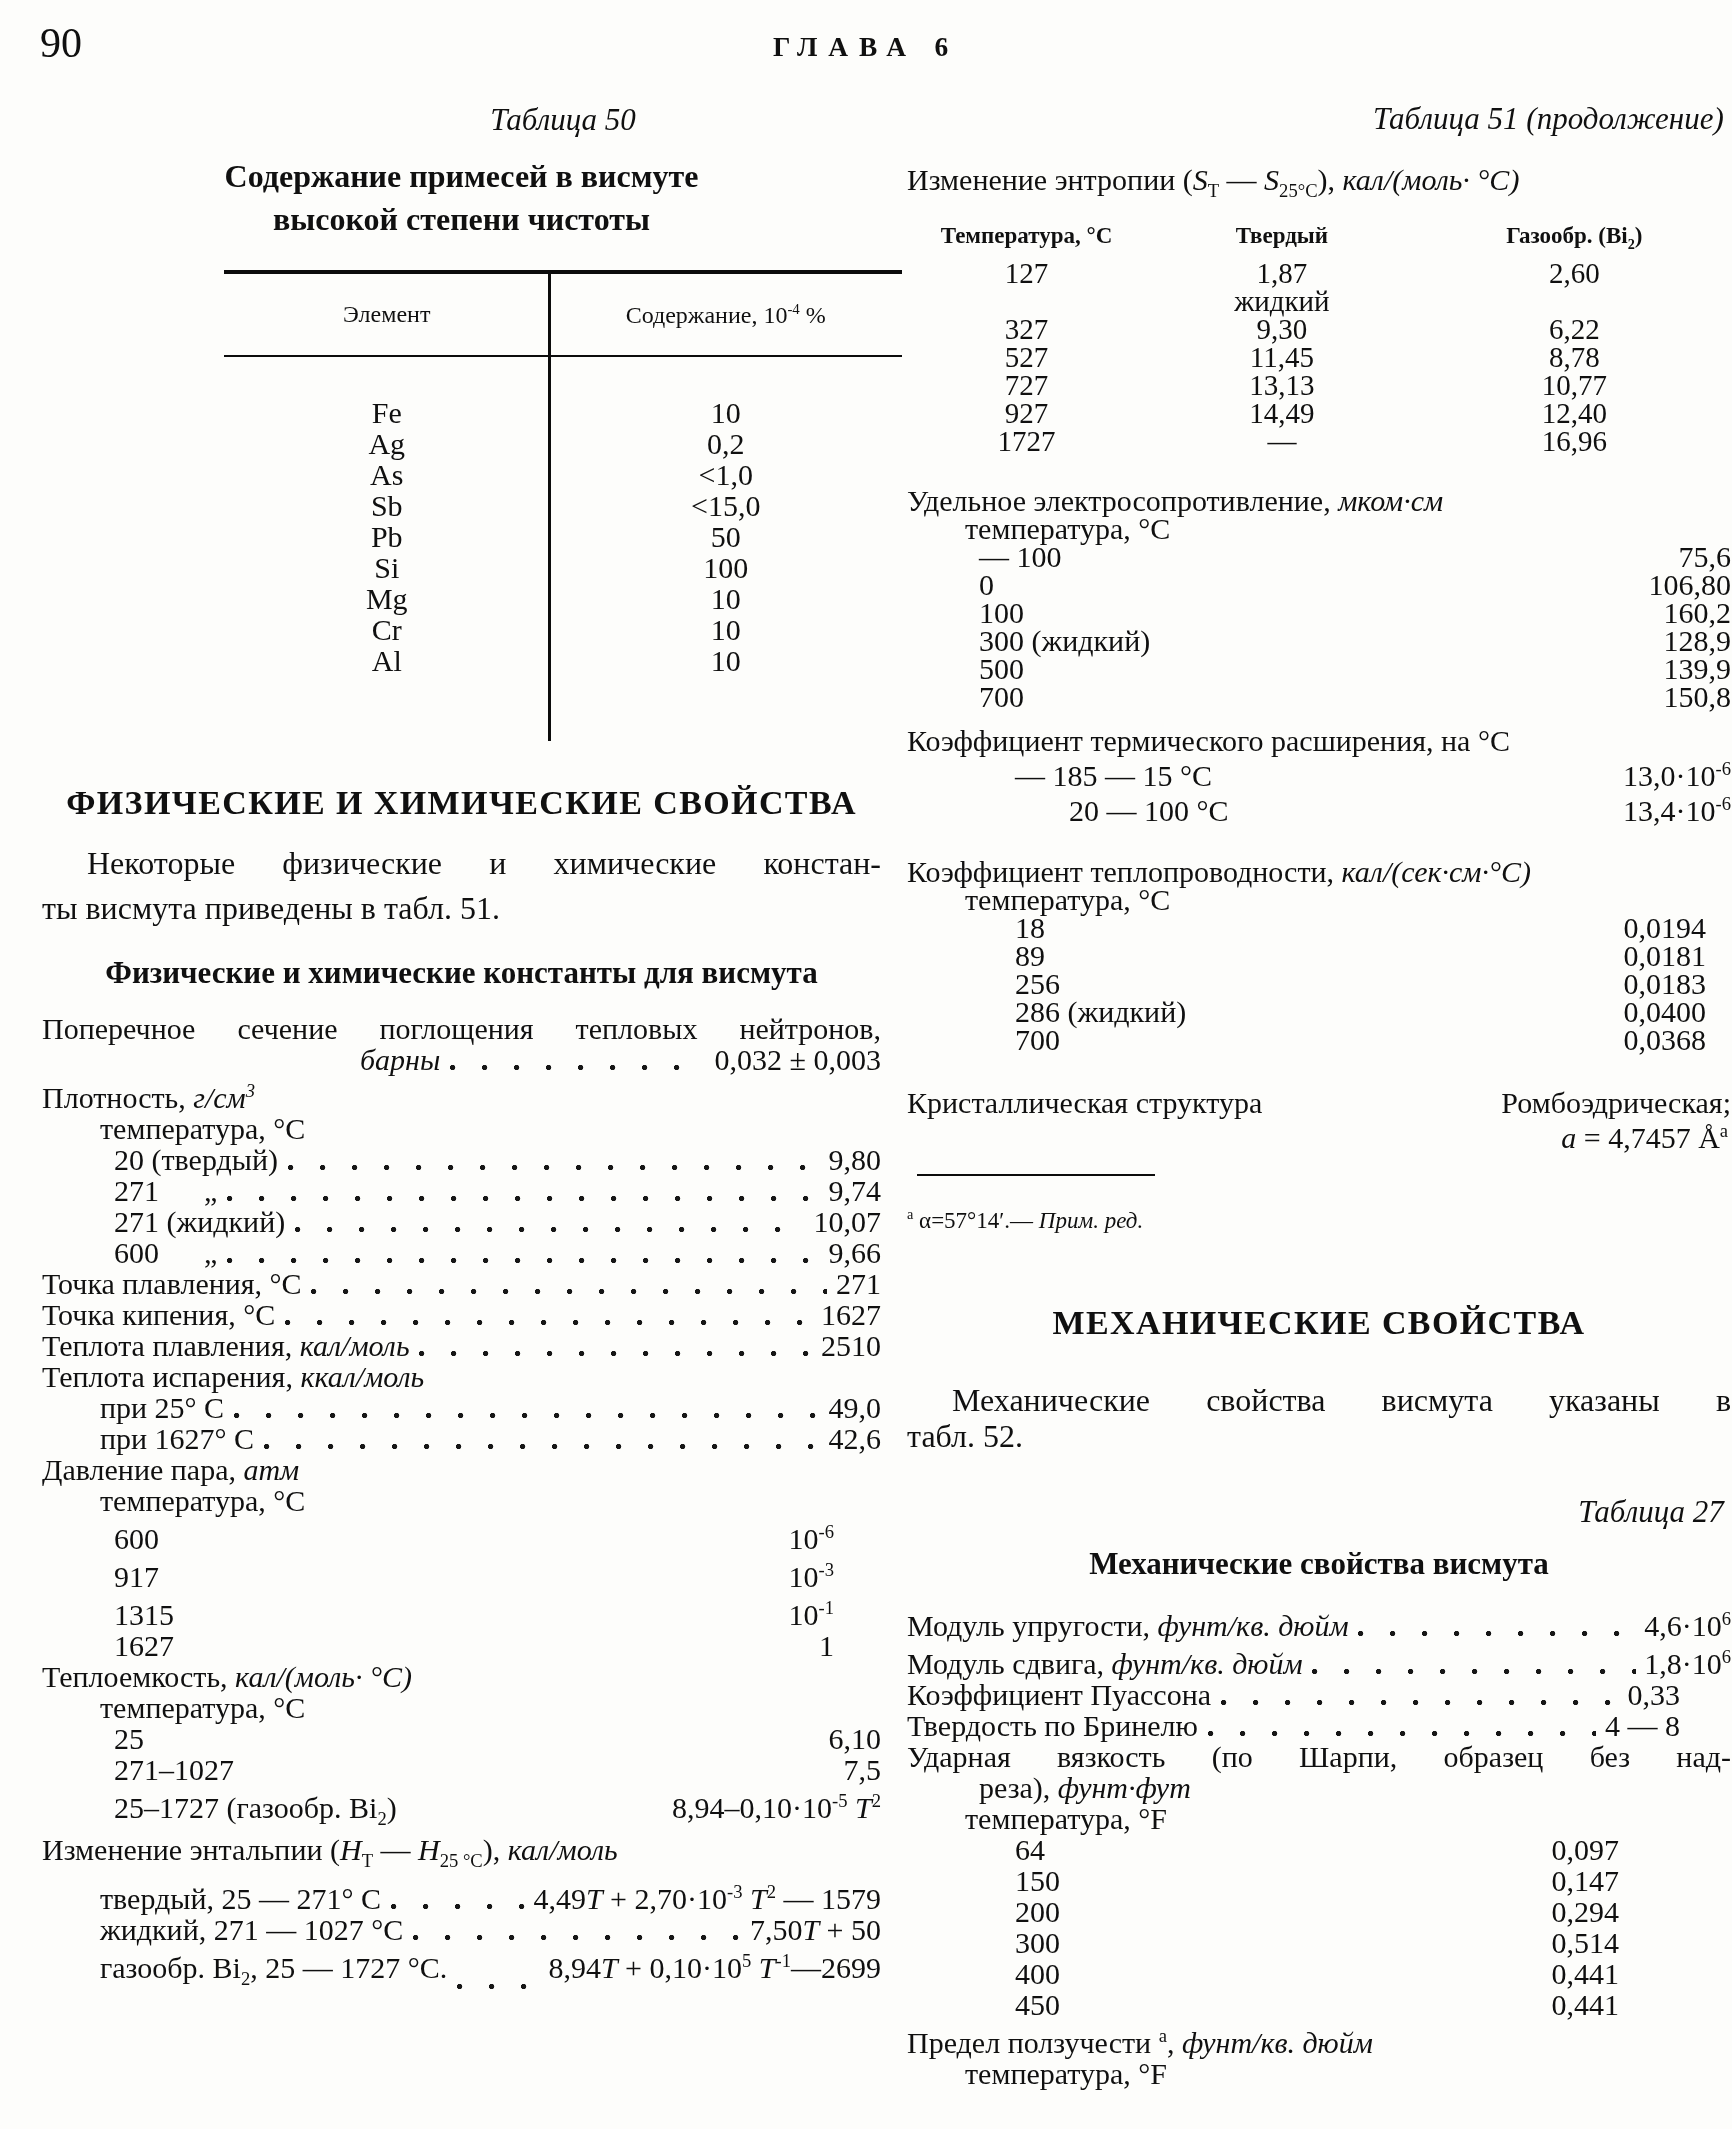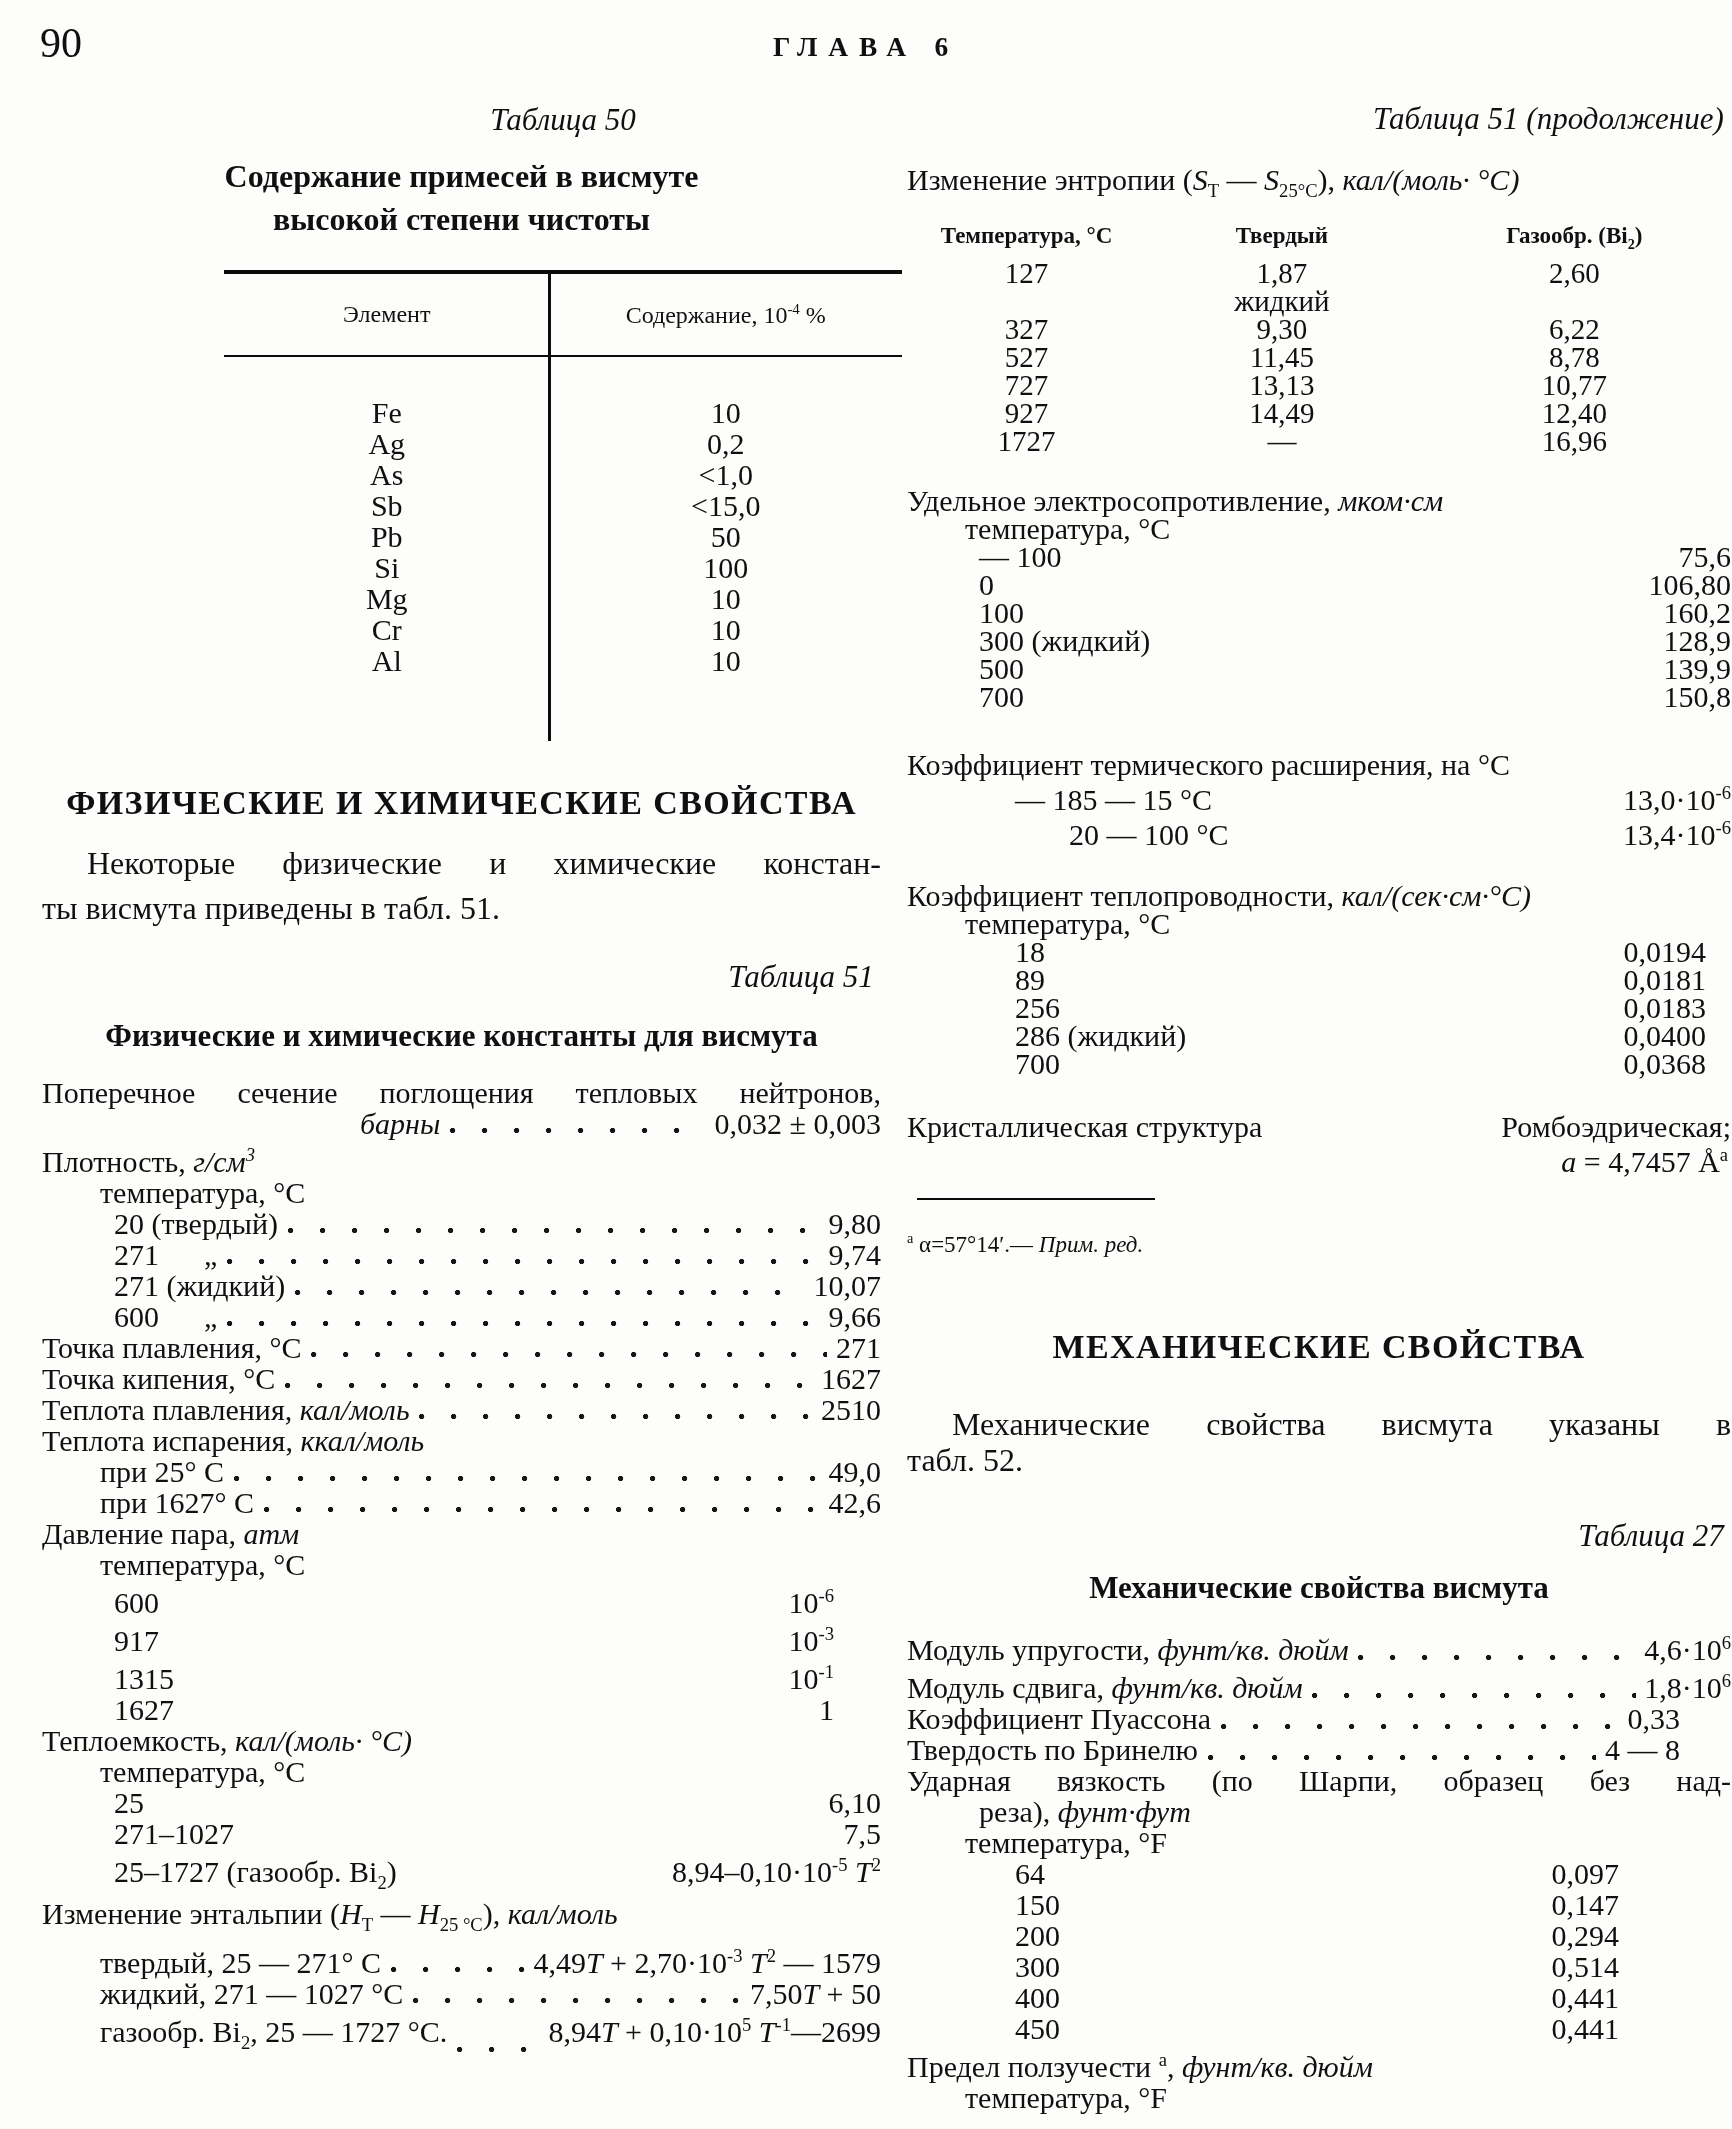--- a/index.html
+++ b/index.html
@@ -51,21 +51,21 @@
   .et{margin-top:14.4px;}
   .ethead{display:flex;font-weight:700;font-size:23px;line-height:29px;}
   .etrow{display:flex;font-size:29px;line-height:28px;}
   .etc1{width:29%;text-align:center;}
   .etc2{width:33%;text-align:center;}
   .etc3{width:38%;text-align:center;}
   .fnrule{width:238px;border-top:2.2px solid #0c0c0c;margin:21.7px 0 24.5px 10px;}
   .fn{font-size:23px;line-height:29px;}
   .crline2{text-align:right;padding-right:2.9px;}.m-t140{margin-top:101px;}
   .m-t60{margin-top:43px;}.m-t55{margin-top:40px;}
-  .m-t50{margin-top:40px;}.m-t48{margin-top:35px;}.m-t46{margin-top:33px;}
+  .m-t50{margin-top:16px;}.m-t48{margin-top:35px;}.m-t46{margin-top:33px;}
   .m-t44{margin-top:32px;}.m-t40{margin-top:19px;}
   .m-t38{margin-top:27.4px;}.m-t36{margin-top:26px;}.m-t34{margin-top:14px;}
   .m-t30{margin-top:21.7px;}.m-t28{margin-top:20px;}
   .m-t95{margin-top:69px;}
   .lh62{line-height:45px;}
   .lh50{line-height:36px;}
   .ec-head{font-size:30px;line-height:33px;}
   sup,sub{font-size:62%;}
 </style>
 </head>
@@ -130,21 +130,20 @@
       </div>
     </div>
 
     <div class="sh m-t60">ФИЗИЧЕСКИЕ И ХИМИЧЕСКИЕ СВОЙСТВА</div>
 
     <div class="para m-t40">
       <div class="jl ind lh62">Некоторые физические и химические констан-</div>
       <div class="lh62">ты висмута приведены в табл. 51.</div>
     </div>
 
-    <div class="cap tar m-t38">Таблица 51</div>
     <div class="bt m-t30">Физические и химические константы для висмута</div>
 
     <div class="m-t28">
       <div class="ll jl">Поперечное сечение поглощения тепловых нейтронов,</div>
       <div class="prow ll">
           <span class="lbl i3"><em>барны</em></span>
           <span class="leader"></span>
           <span class="val">0,032 ± 0,003</span>
         </div>
 

